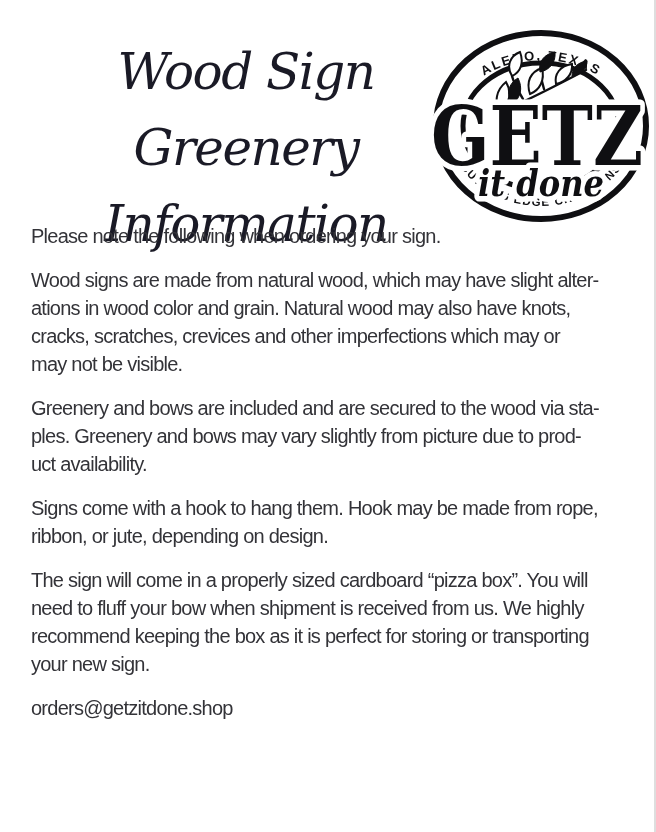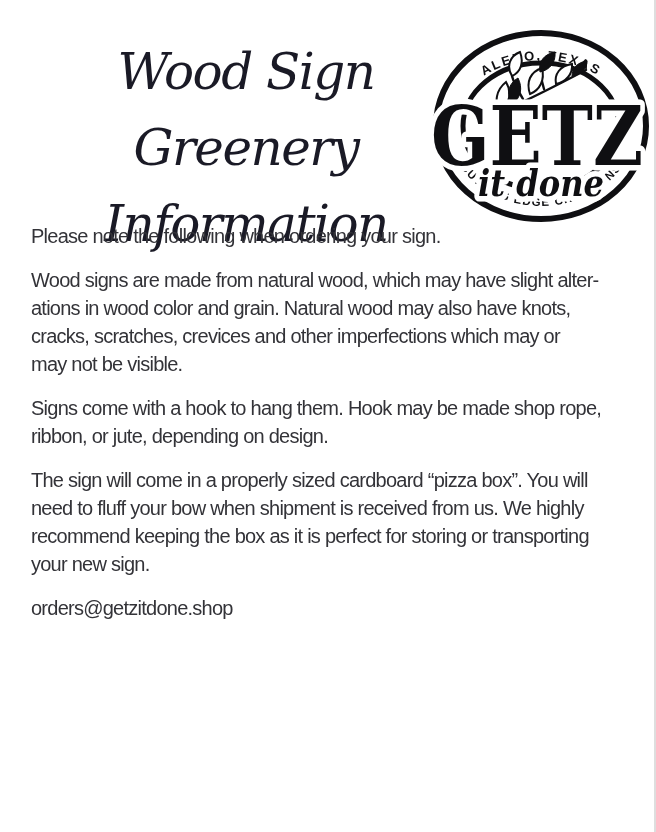--- a/index.html
+++ b/index.html
@@ -129,21 +129,24 @@
     <text class="script halo" x="119" y="176" text-anchor="middle" textLength="126" lengthAdjust="spacingAndGlyphs">it done</text>
     <text class="script" x="119" y="176" text-anchor="middle" textLength="126" lengthAdjust="spacingAndGlyphs">it done</text>
   </svg>
 
   <div class="body-text">
     <p>Please note the following when ordering your sign.</p>
     <p>Wood signs are made from natural wood, which may have slight alter-
 ations in wood color and grain. Natural wood may also have knots,
 cracks, scratches, crevices and other imperfections which may or
 may not be visible.</p>
-    <p>Signs come with a hook to hang them. Hook may be made shop rope,
+    <p>Greenery and bows are included and are secured to the wood via sta-
+ples. Greenery and bows may vary slightly from picture due to prod-
+uct availability.</p>
+    <p>Signs come with a hook to hang them. Hook may be made from rope,
 ribbon, or jute, depending on design.</p>
     <p>The sign will come in a properly sized cardboard “pizza box”. You will
 need to fluff your bow when shipment is received from us. We highly
 recommend keeping the box as it is perfect for storing or transporting
 your new sign.</p>
     <p class="email">orders@getzitdone.shop</p>
   </div>
 
   <div class="page-edge"></div>
 </div>

